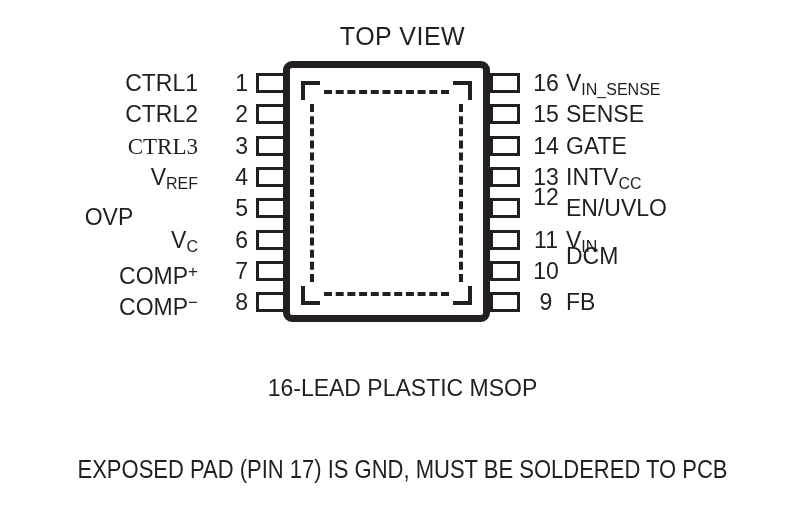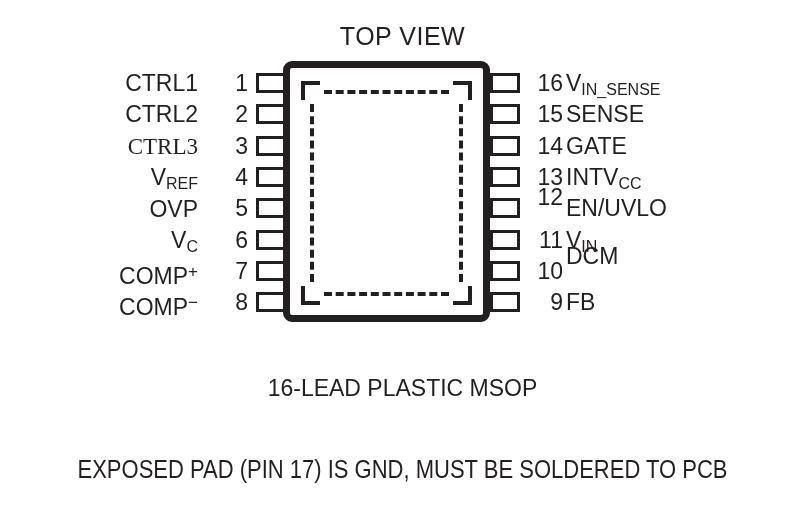--- a/index.html
+++ b/index.html
@@ -90,21 +90,21 @@
   .lead-left  { left: 256px; }
   .lead-right { left: 490px; }
 
   
   .pin-num {
     position: absolute;
     font-size: 23px;
     line-height: 23px;
   }
   .pin-num-left  { left: 206px; width: 42px; text-align: right; }
-  .pin-num-right { left: 529px; width: 34px; text-align: right; }
+  .pin-num-right { left: 529px; width: 34px; text-align: center; }
 
   .pin-label {
     position: absolute;
     font-size: 23px;
     line-height: 23px;
     white-space: nowrap;
   }
   .pin-label-left  { left: 20px; width: 178px; text-align: right; }
   .pin-label-right { left: 566px; text-align: left; }
 
@@ -158,21 +158,21 @@
       <div class="pin-num pin-num-left" style="top: 103.3px;">2</div>
       <div class="pin-label pin-label-left" style="top: 103.3px;"><span>CTRL2</span></div>
       <div class="lead lead-left" style="top: 135.6px;"></div>
       <div class="pin-num pin-num-left" style="top: 134.6px;">3</div>
       <div class="pin-label pin-label-left" style="top: 134.6px; font-family: Liberation Serif, serif;"><span>CTRL3</span></div>
       <div class="lead lead-left" style="top: 166.9px;"></div>
       <div class="pin-num pin-num-left" style="top: 165.9px;">4</div>
       <div class="pin-label pin-label-left" style="top: 165.9px; text-align: right;"><span>V</span><span class="sub">REF</span></div>
       <div class="lead lead-left" style="top: 198.2px;"></div>
       <div class="pin-num pin-num-left" style="top: 197.2px;">5</div>
-      <div class="pin-label pin-label-left" style="top: 198px;"><span>OVP</span></div>
+      <div class="pin-label pin-label-left" style="top: 206px; text-align: center;"><span>OVP</span></div>
       <div class="lead lead-left" style="top: 229.5px;"></div>
       <div class="pin-num pin-num-left" style="top: 228.5px;">6</div>
       <div class="pin-label pin-label-left" style="top: 228.5px;"><span>V</span><span class="sub">C</span></div>
       <div class="lead lead-left" style="top: 260.8px;"></div>
       <div class="pin-num pin-num-left" style="top: 259.8px;">7</div>
       <div class="pin-label pin-label-left" style="top: 259.8px;"><span>COMP</span><span class="sup">+</span></div>
       <div class="lead lead-left" style="top: 292.1px;"></div>
       <div class="pin-num pin-num-left" style="top: 291.1px;">8</div>
       <div class="pin-label pin-label-left" style="top: 291.1px;"><span>COMP</span><span class="sup">−</span></div>
       <div class="lead lead-right" style="top: 73px;"></div>

